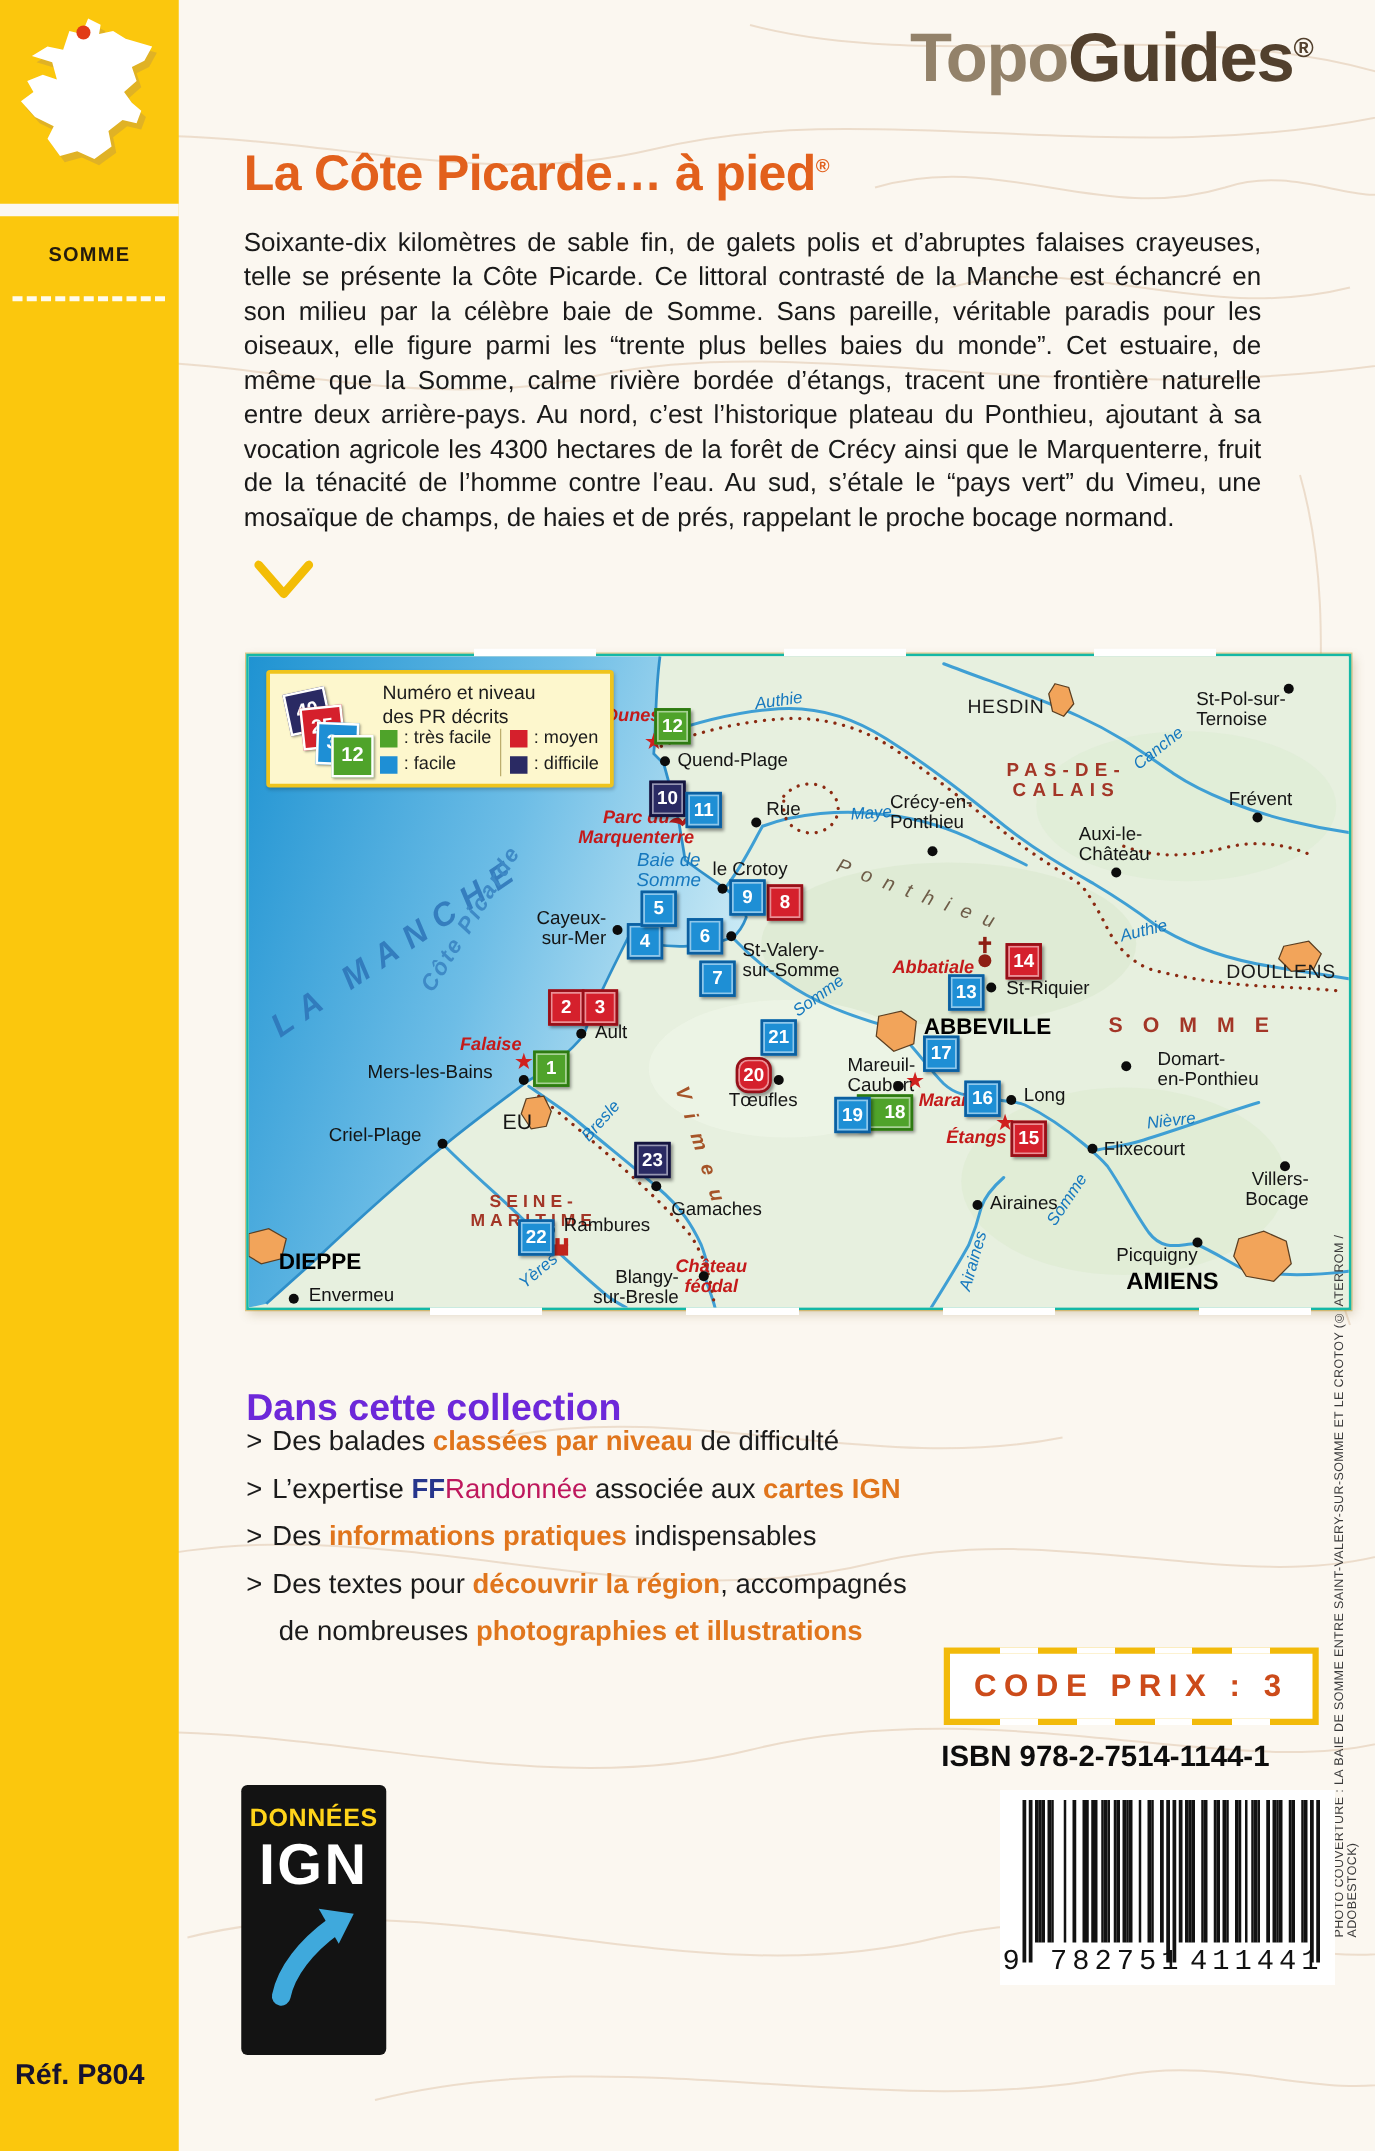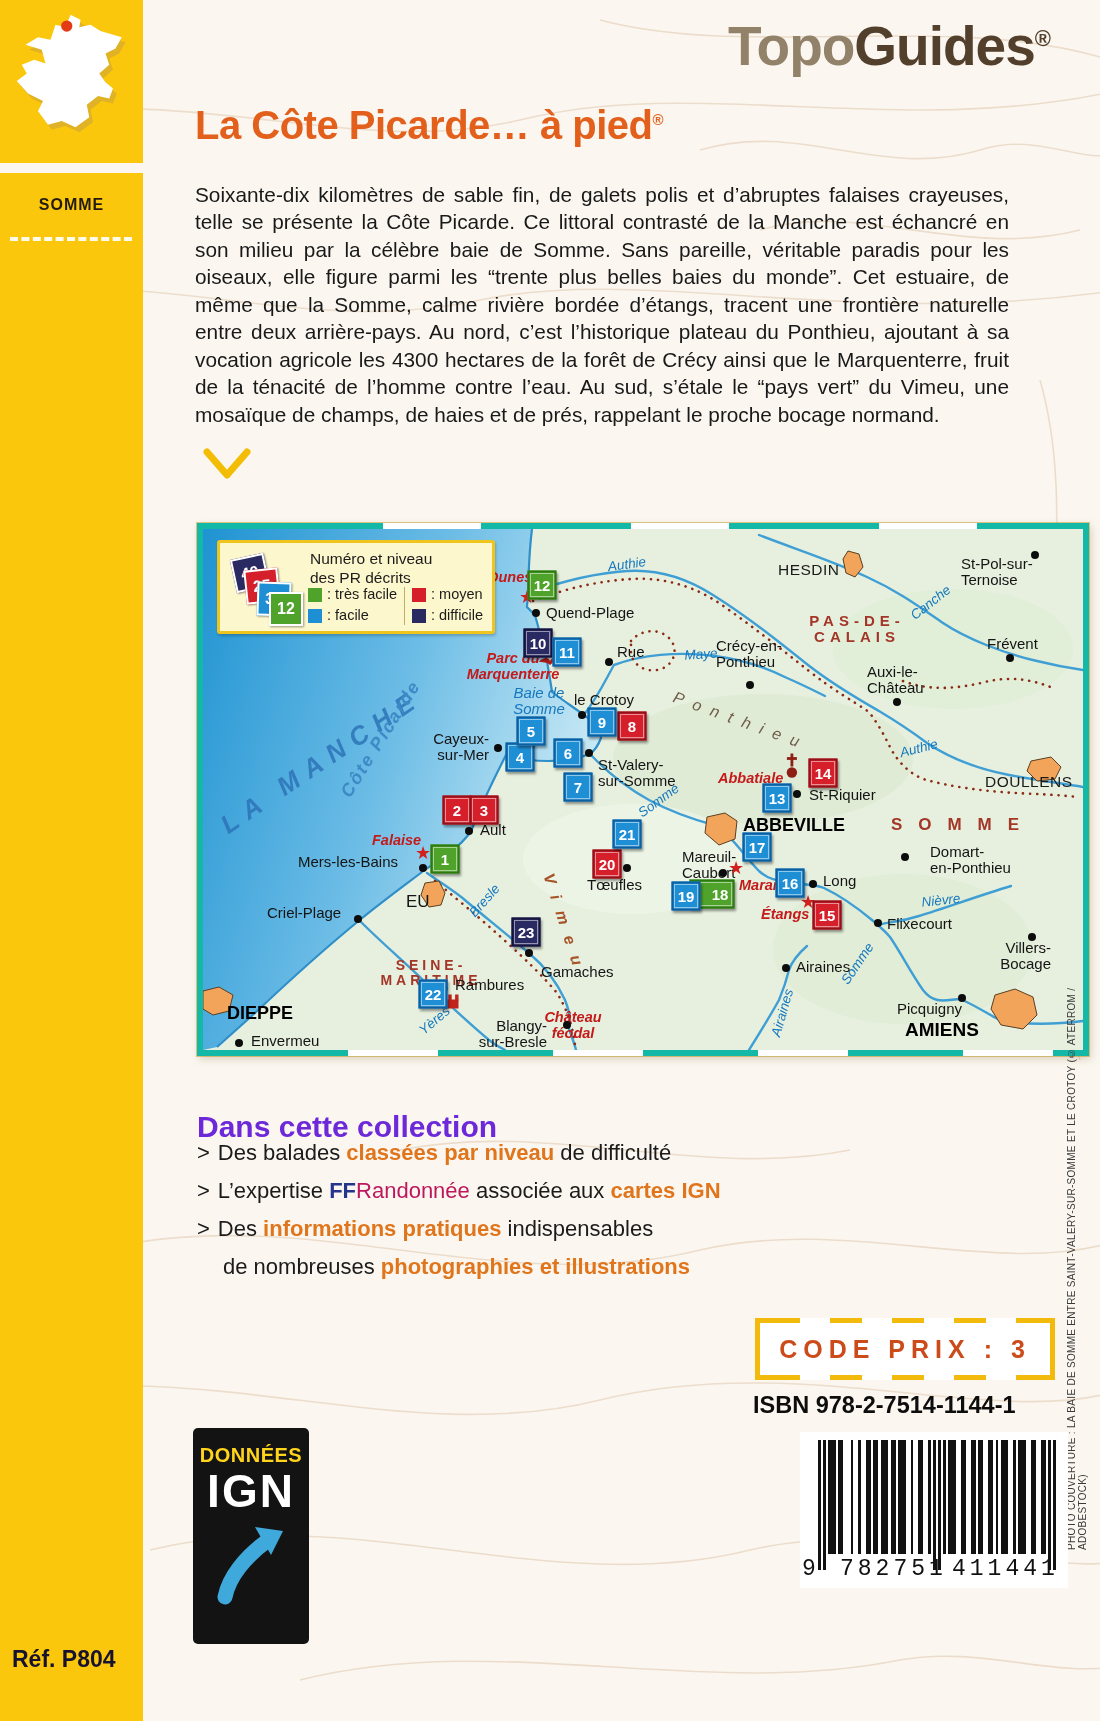--- a/index.html
+++ b/index.html
@@ -10,27 +10,27 @@
   #sidebar{position:absolute;left:0;top:0;width:143px;height:1721px;background:#fbc70d;z-index:2;}
   #sidebar .gap{position:absolute;left:0;top:163px;width:143px;height:10px;background:#fbf7f0;}
   #region{position:absolute;top:196px;left:0;width:143px;text-align:center;
           font-size:16px;font-weight:bold;color:#241b0e;letter-spacing:1px;}
   #sb-dash{position:absolute;top:237px;left:10px;width:122px;border-top:4px dashed rgba(255,255,255,.92);}
   #ref{position:absolute;top:1646px;left:12px;font-size:23px;font-weight:bold;color:#17132f;}
   
   #brand{position:absolute;top:14px;right:50px;font-size:55px;font-weight:900;letter-spacing:-1px;z-index:2;}
   #brand .p1{color:#93826a;} #brand .p2{color:#52402d;}
   #brand sup{font-size:22px;color:#52402d;}
-  #title{position:absolute;left:195px;top:76px;font-size:40px;font-weight:bold;color:#e2601c;z-index:2;letter-spacing:-.5px;}
+  #title{position:absolute;left:195px;top:90px;font-size:40px;font-weight:bold;color:#e2601c;z-index:2;letter-spacing:-.5px;}
   #title sup{font-size:15px;}
   #intro{position:absolute;left:195px;top:160px;width:814px;font-size:20.8px;line-height:27.5px;
          color:#191919;text-align:justify;z-index:2;}
   #chevron{position:absolute;left:203px;top:448px;z-index:2;}
   
-  #map{position:absolute;left:197px;top:523px;width:880px;height:521px;border:6px solid #14b8a6;
+  #map{position:absolute;left:197px;top:523px;width:880px;height:521px;border:2px solid #14b8a6;
        background:#e7f0df;z-index:2;box-shadow:0 0 0 1px rgba(187,142,8,.45),2px 3px 8px rgba(120,90,30,.25);}
   .frame-dash{position:absolute;left:30px;right:30px;height:6px;
        background:repeating-linear-gradient(90deg,rgba(255,255,255,0) 0 150px,#fff 150px 248px);}
   #map .fd-t{top:-6px;} #map .fd-b{bottom:-6px;background:repeating-linear-gradient(90deg,rgba(255,255,255,0) 0 115px,#fff 115px 205px);}
   #map svg.canvas{position:absolute;left:0;top:0;}
   .lbl{position:absolute;white-space:nowrap;line-height:1.08;z-index:4;}
   .lbl.city{font-size:15px;color:#141414;}
   .lbl.bold{font-weight:bold;font-size:18px;color:#000;}
   .lbl.caps{font-size:15.5px;color:#1a1a1a;letter-spacing:.5px;}
   .lbl.poi{font-style:italic;font-weight:bold;font-size:14.5px;color:#c41a1a;}
@@ -368,32 +368,33 @@
       <div class="badge difficile" style="left: 335px; top: 114px;">10</div>
       <div class="badge facile" style="left: 364px; top: 123px;">11</div>
       <div class="badge tres_facile" style="left: 339px; top: 56px;">12</div>
       <div class="badge facile" style="left: 574px; top: 269px;">13</div>
       <div class="badge moyen" style="left: 620px; top: 244px;">14</div>
       <div class="badge moyen" style="left: 624px; top: 386px;">15</div>
       <div class="badge facile" style="left: 587px; top: 354px;">16</div>
       <div class="badge facile" style="left: 554px; top: 318px;">17</div>
       <div class="badge tres_facile" style="left: 509px; top: 365px; padding-left: 16px;">18</div>
       <div class="badge facile" style="left: 483px; top: 367px;">19</div>
-      <div class="badge moyen" style="left: 404px; top: 335px;">20</div>
+      <div class="badge moyen" style="left: 404px; top: 335px; border-radius: 10px;">20</div>
       <div class="badge facile" style="left: 424px; top: 305px;">21</div>
       <div class="badge facile" style="left: 230px; top: 465px;">22</div>
       <div class="badge difficile" style="left: 323px; top: 403px;">23</div>
     </div>
 </section>
 
 <h2 id="coll-h">Dans cette collection</h2>
 <div id="coll">
     <div class="coll-item"><span class="bullet">&gt;</span><span class="part">Des balades </span><span class="part hl">classées par niveau</span><span class="part"> de difficulté</span></div>
     <div class="coll-item"><span class="bullet">&gt;</span><span class="part">L’expertise </span><span class="part ff">FF</span><span class="part rand">Randonnée</span><span class="part"> associée aux </span><span class="part hl">cartes IGN</span></div>
     <div class="coll-item"><span class="bullet">&gt;</span><span class="part">Des </span><span class="part hl">informations pratiques</span><span class="part"> indispensables</span></div>
+    <div class="coll-item"><span class="bullet">&gt;</span><span class="part">Des textes pour </span><span class="part hl">découvrir la région</span><span class="part">, accompagnés</span></div>
     <div class="coll-item cont"><span class="part">de nombreuses </span><span class="part hl">photographies et illustrations</span></div>
   </div>
 
 <div id="credit">PHOTO COUVERTURE : LA BAIE DE SOMME ENTRE SAINT-VALERY-SUR-SOMME ET LE CROTOY (© ATERROM / ADOBESTOCK)</div>
 <div id="price">
   <div class="dash-t"></div>
   <span class="txt">CODE PRIX : 3</span>
   <div class="dash-b"></div>
 </div>
 <div id="isbn">ISBN 978-2-7514-1144-1</div>

